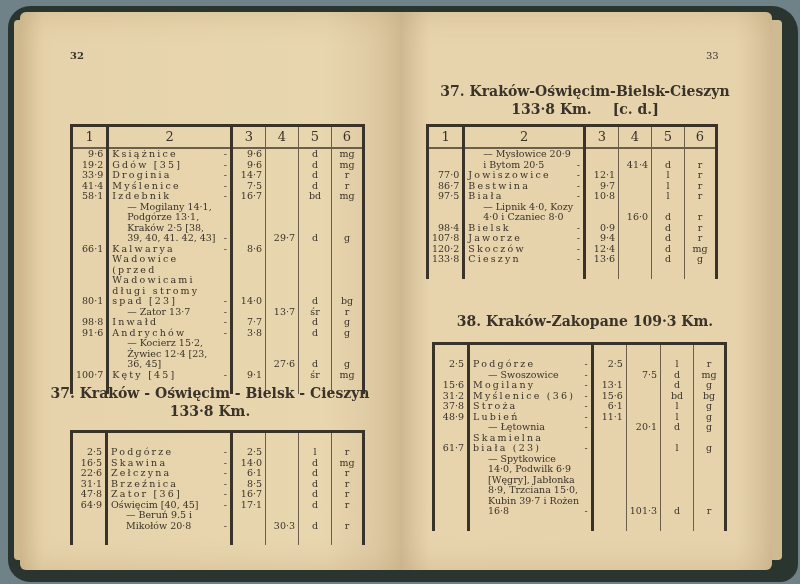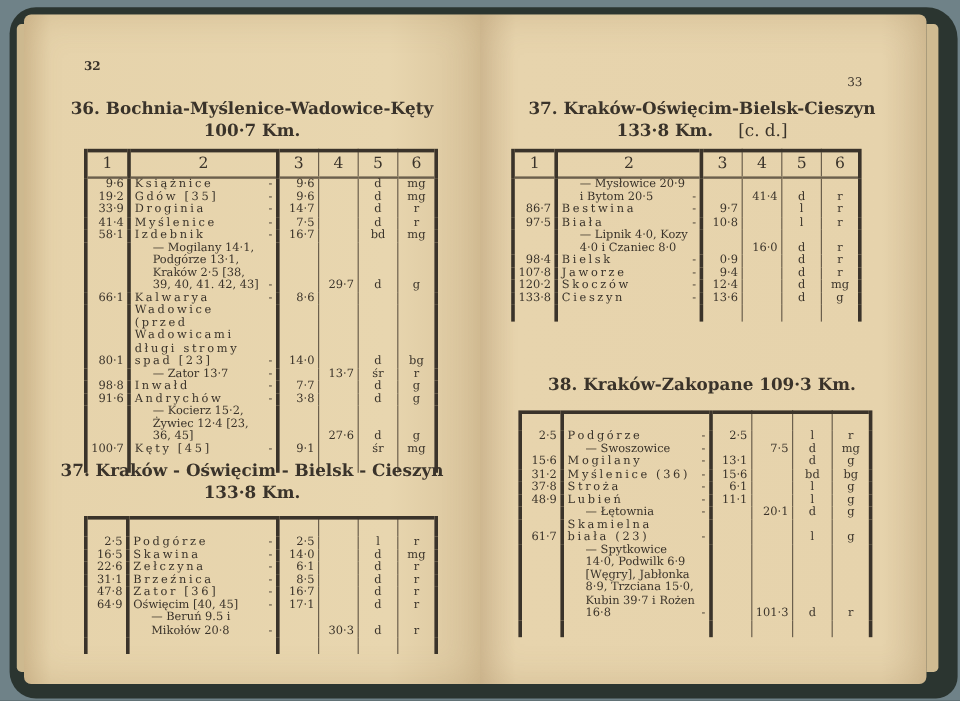--- a/index.html
+++ b/index.html
@@ -21,21 +21,21 @@
   }
   .page.left { left:20px; width:380px; border-radius:6px 0 0 6px;
     background:linear-gradient(90deg,#d7c198 0%,#e6d3ab 6%,#e8d6af 80%,#d9c49c 100%); }
   .page.right { left:400px; width:372px; border-radius:0 6px 6px 0;
     background:linear-gradient(90deg,#d6c09a 0%,#e7d4ad 8%,#e6d3ac 90%,#d8c39c 100%); }
   .edge-left { position:absolute; left:14px; top:20px; width:8px; height:540px; background:#cdb98f; border-radius:4px 0 0 4px; }
   .edge-right { position:absolute; left:772px; top:20px; width:10px; height:540px; background:#cfbb92; border-radius:0 4px 4px 0; }
   .page-num { position:absolute; top:38px; font-size:10px; }
   .title { position:absolute; text-align:center; font-weight:bold; font-size:14px; line-height:18px; color:#3a332a; }
   .title .sub { font-weight:bold; }
-  .title .cd { font-weight:normal;margin-left:16px; }
+  .title .cd { font-weight:bold;margin-left:16px; }
   table.tt {
     position:absolute; border-collapse:collapse; font-size:9.5px; line-height:10.5px;
     border-top:3px solid #3a332a;
   }
   table.tt td, table.tt th { padding:0 3px; vertical-align:bottom; }
   table.tt th { font-weight:normal; font-size:13px; height:20px; border-bottom:2px solid #6b5f4c; vertical-align:middle; text-align:center; }
   .c1 { width:26px; text-align:right; border-left:3px solid #3a332a; border-right:3px solid #3a332a; }
   .c2 { text-align:left; border-right:3px solid #3a332a; }
   .c3 { width:26px; text-align:right; border-right:1px solid #6b5f4c; }
   .c4 { width:26px; text-align:right; border-right:1px solid #6b5f4c; }
@@ -49,24 +49,20 @@
 </head>
 <body>
 
 <div class="cover"></div>
 <div class="edge-left"></div>
 <div class="edge-right"></div>
 
 <div class="page left">
   <div class="page-num" style="left:50px;font-weight:bold;">32</div>
 
-  <div class="title" style="left:20px; top:70px; width:340px;">
-    <div>36. Bochnia-Myślenice-Wadowice-Kęty</div>
-    <div class="sub">100·7 Km.</div>
-  </div>
 
   <table class="tt" id="t36" style="left:50px; top:112px; width:295px;">
     <thead>
       <tr>
         <th class="c1">1</th>
         <th class="c2">2</th>
         <th class="c3">3</th>
         <th class="c4">4</th>
         <th class="c5">5</th>
         <th class="c6">6</th>
@@ -365,21 +361,21 @@
           <td class="c3"></td>
           <td class="c4"></td>
           <td class="c5"></td>
           <td class="c6"></td>
         </tr>
       </tbody>
   </table>
 </div>
 
 <div class="page right">
-  <div class="page-num" style="left:306px;margin-top:14px;">33</div>
+  <div class="page-num" style="left:306px;">33</div>
 
   <div class="title" style="left:20px; top:70px; width:330px;">
     <div>37. Kraków-Oświęcim-Bielsk-Cieszyn</div>
     <div class="sub"><span>133·8 Km.</span> <span class="cd">[c. d.]</span></div>
   </div>
 
   <table class="tt" style="left:26px; top:112px; width:292px;">
     <thead>
       <tr>
         <th class="c1">1</th>
@@ -398,20 +394,33 @@
               <span>— Mysłowice 20·9 i Bytom 20·5</span>
               <span style="padding-left: 4px; align-self: flex-end;">-</span>
             </div>
           </td>
           <td class="c3"></td>
           <td class="c4">41·4</td>
           <td class="c5">d</td>
           <td class="c6">r</td>
         </tr>
         <tr>
+          <td class="c1">77·0</td>
+          <td class="c2">
+            <div class="name-row">
+              <span class="spaced">Jowiszowice</span>
+              <span style="padding-left: 4px; align-self: flex-end;">-</span>
+            </div>
+          </td>
+          <td class="c3">12·1</td>
+          <td class="c4"></td>
+          <td class="c5">l</td>
+          <td class="c6">r</td>
+        </tr>
+        <tr>
           <td class="c1">86·7</td>
           <td class="c2">
             <div class="name-row">
               <span class="spaced">Bestwina</span>
               <span style="padding-left: 4px; align-self: flex-end;">-</span>
             </div>
           </td>
           <td class="c3">9·7</td>
           <td class="c4"></td>
           <td class="c5">l</td>

